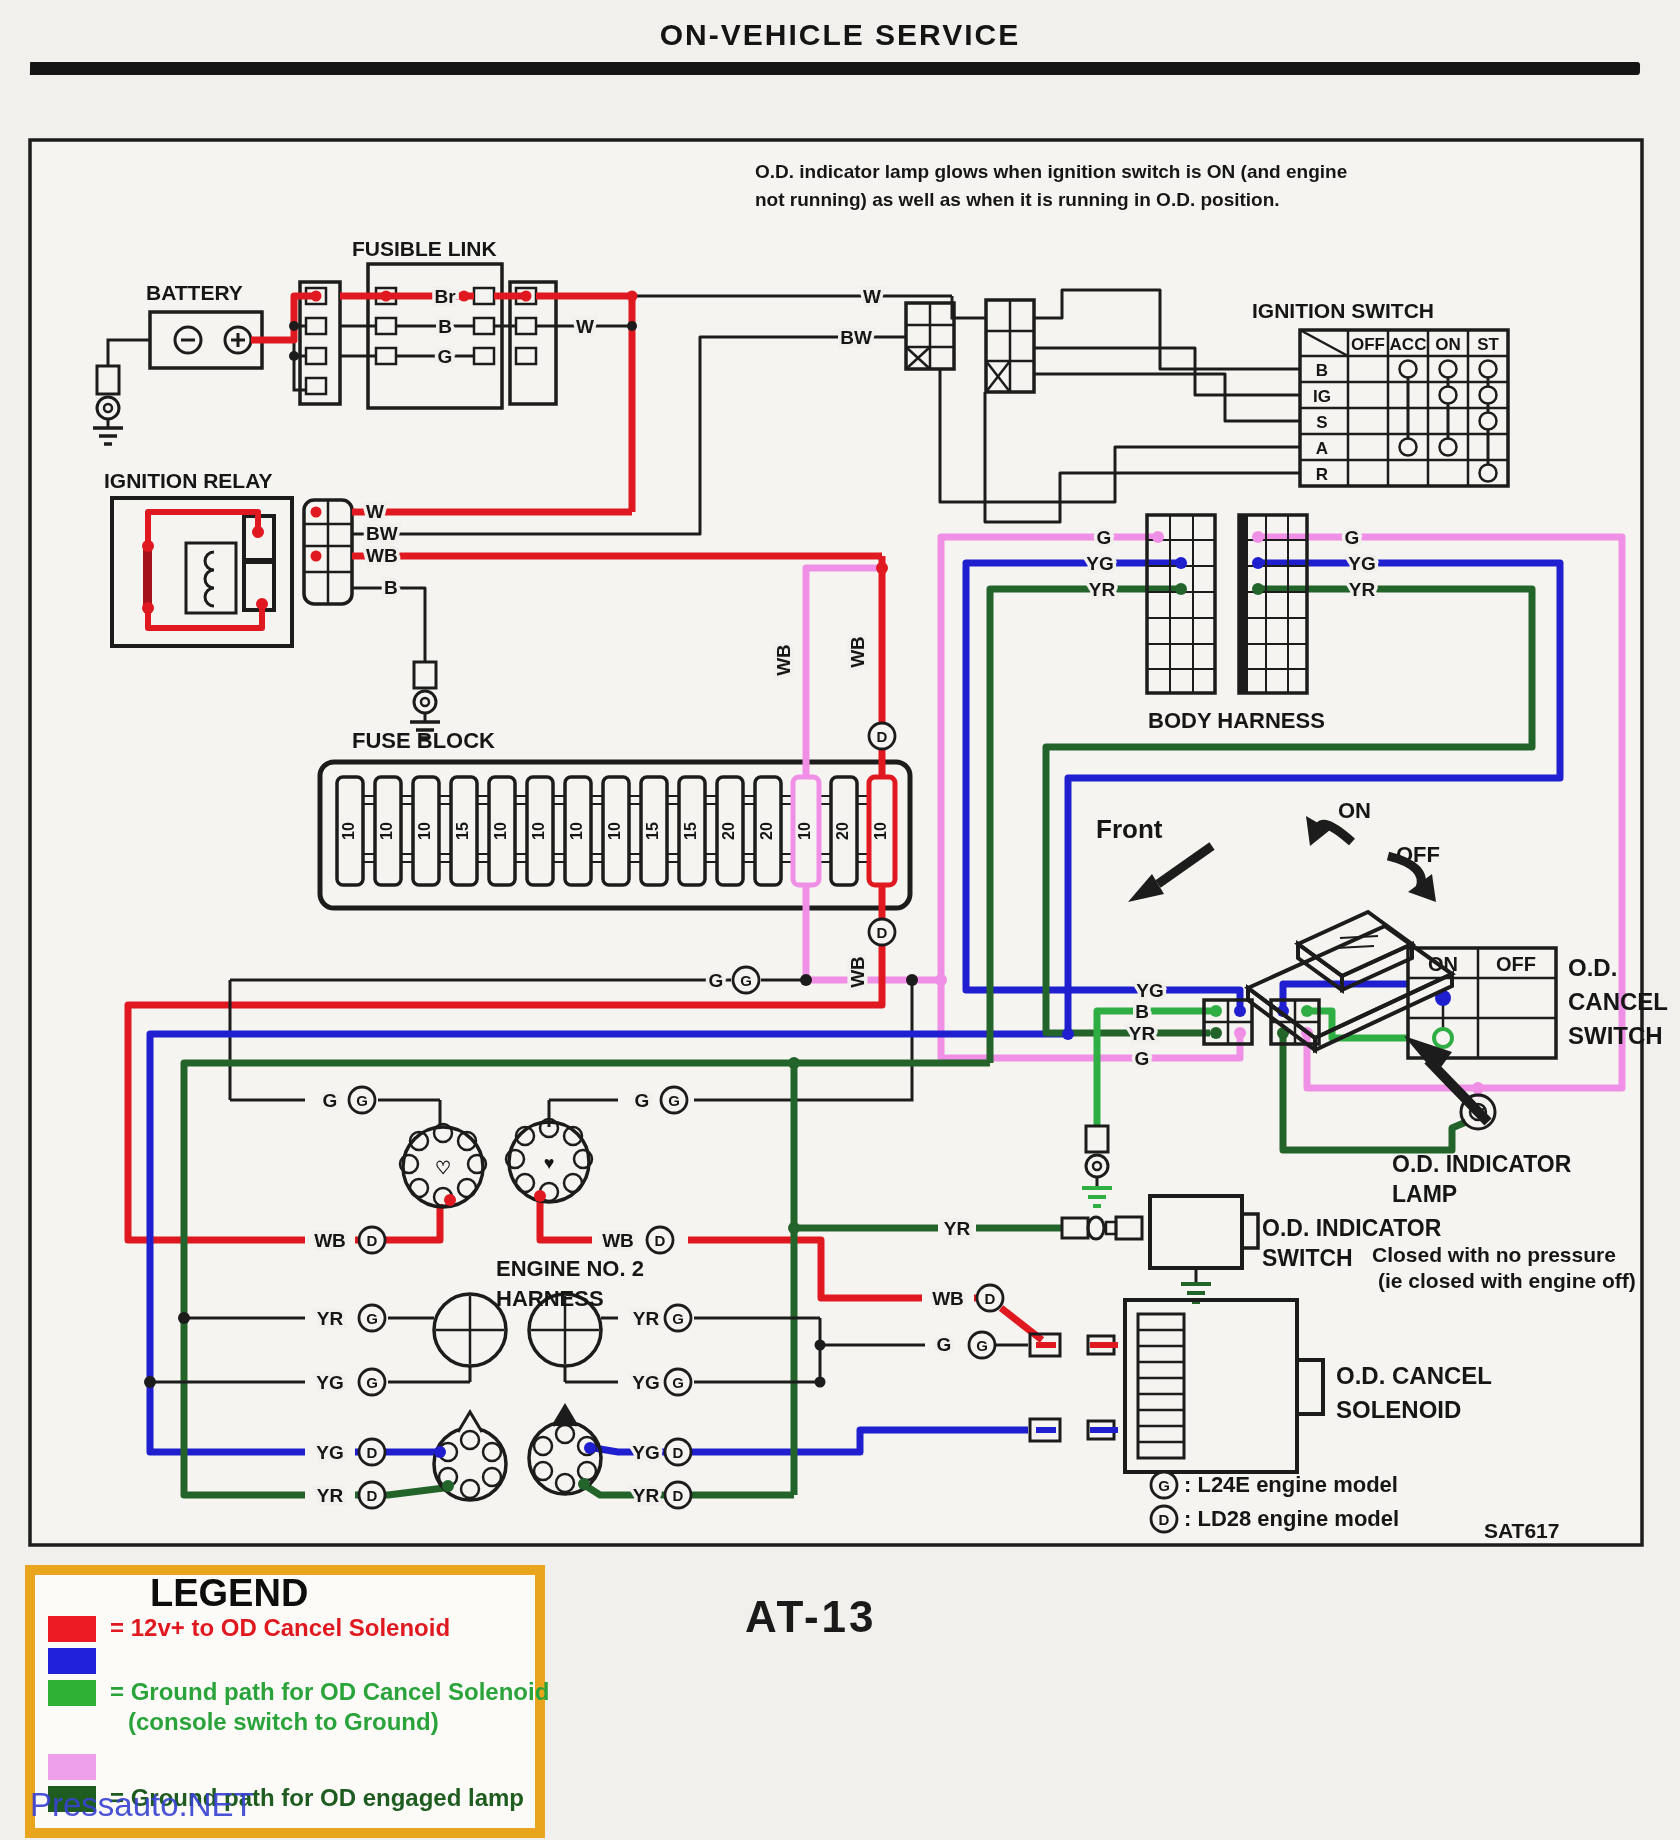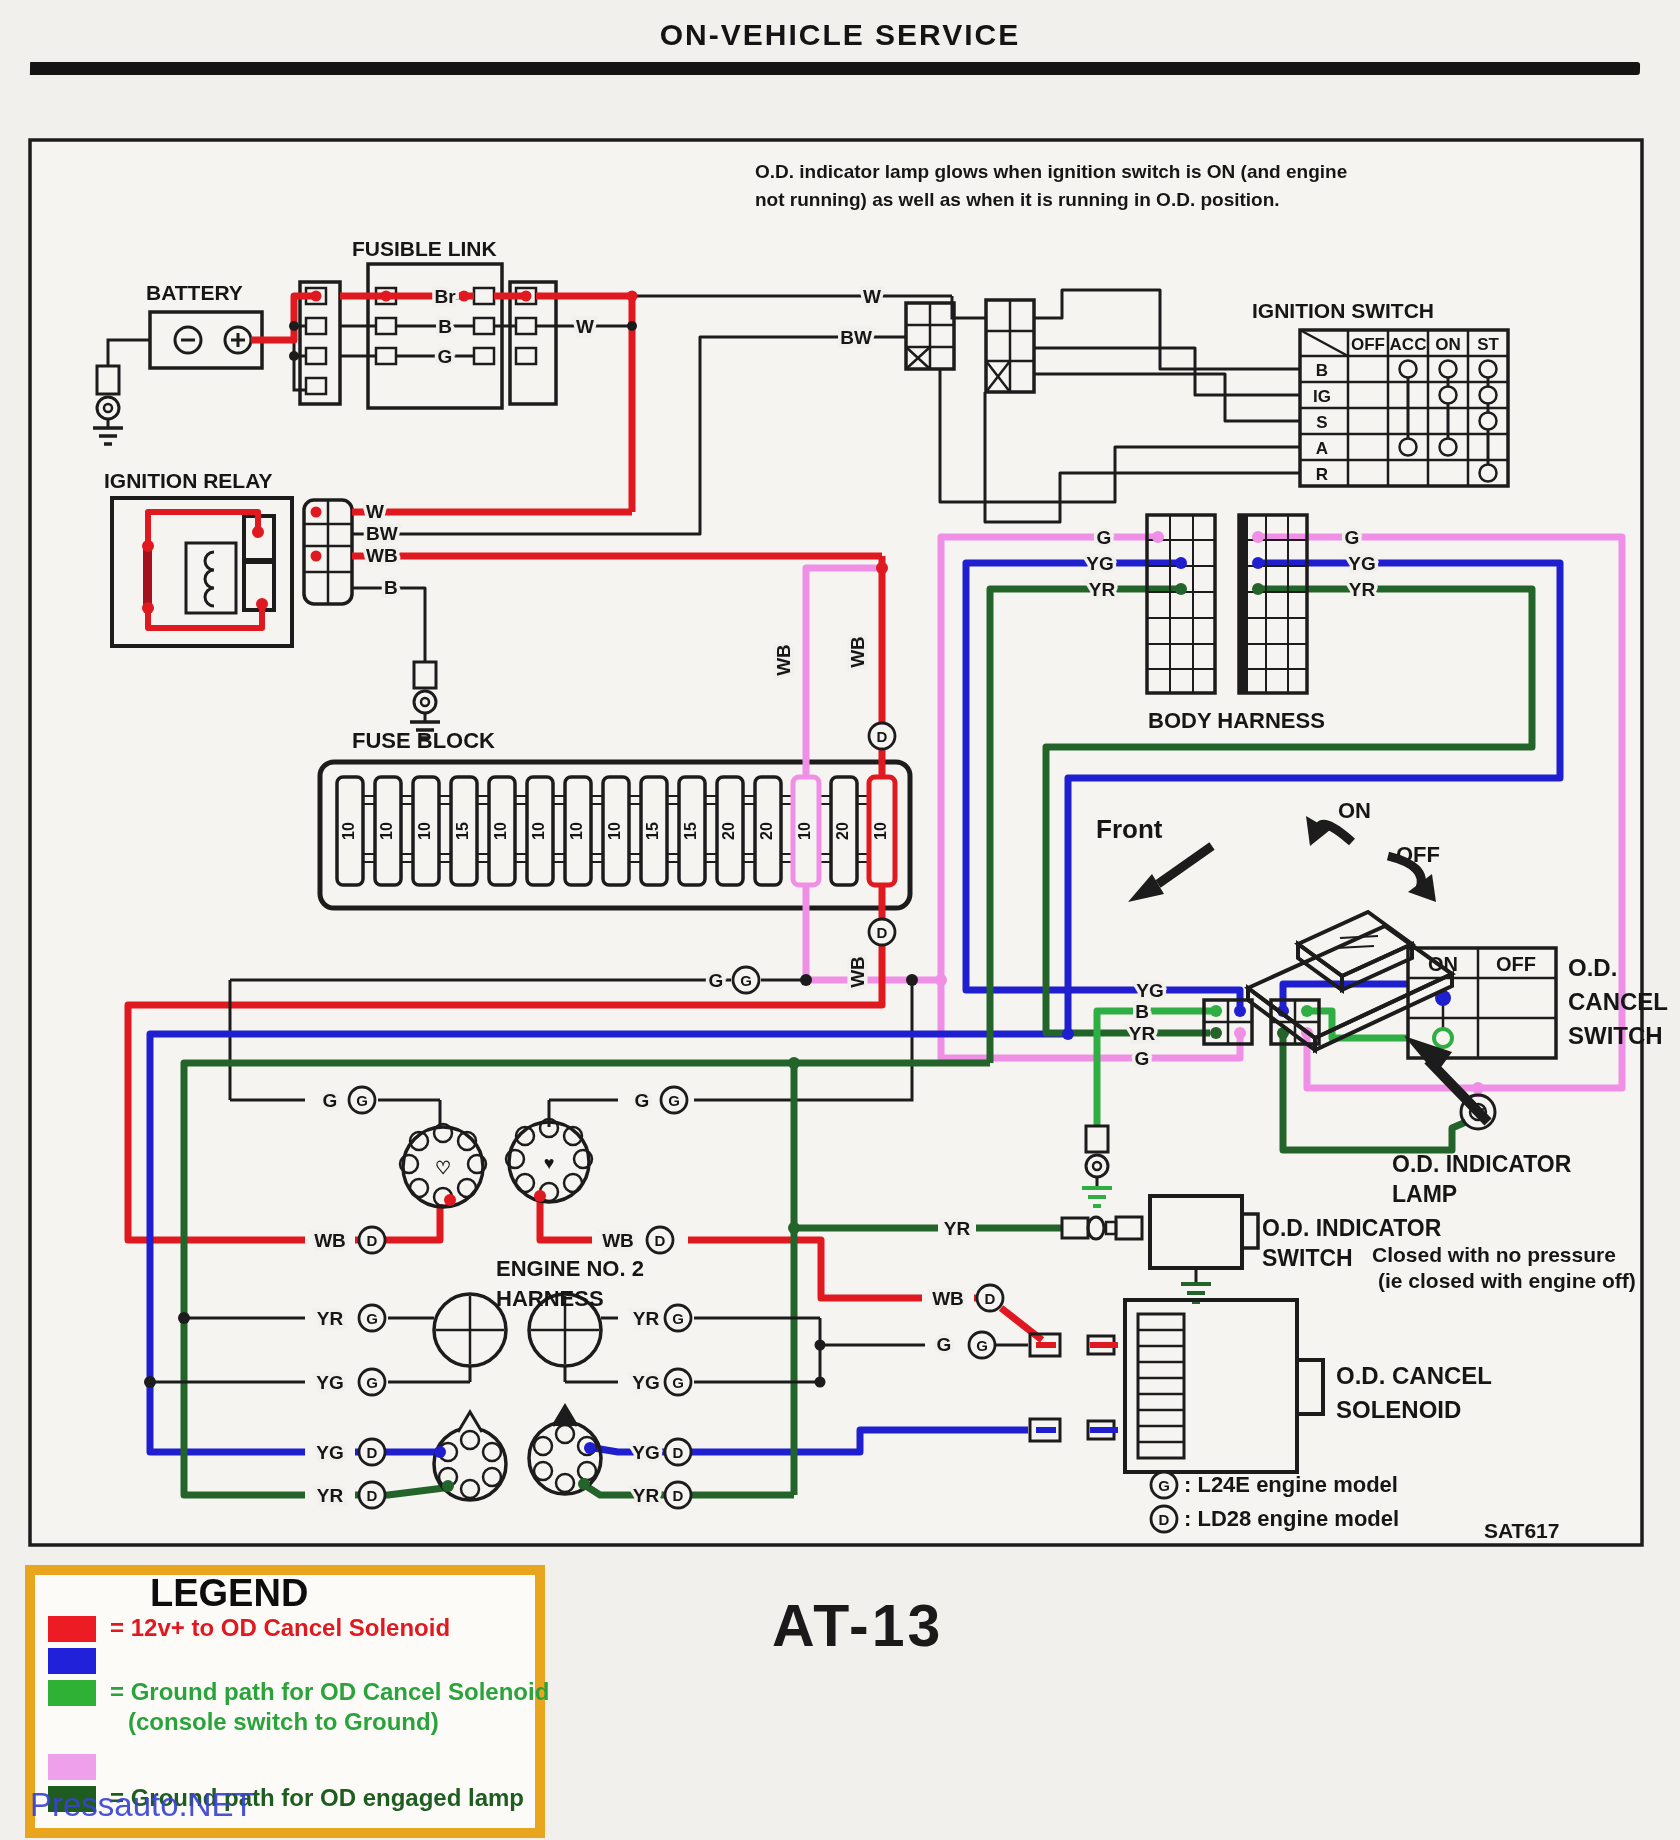--- a/index.html
+++ b/index.html
@@ -4,21 +4,21 @@
 <style>
   html,body{margin:0;padding:0;background:#e8e6e2;}
   #page{position:relative;width:1680px;height:1840px;background:#f2f0ec;overflow:hidden;
         font-family:"Liberation Sans",sans-serif;}
   .abs{position:absolute;}
   #main-title{left:0;top:18px;width:100%;text-align:center;font-size:30px;font-weight:bold;
               letter-spacing:2px;color:#141414;}
   #top-bar{left:30px;top:62px;width:1610px;height:13px;background:#141414;
            border-radius:0 3px 3px 0;transform:skewX(-1deg);}
   #heading{left:26px;top:88px;font-size:29px;font-weight:bold;letter-spacing:1px;color:#111;}
-  #at-code{left:745px;top:1592px;font-size:59px;font-weight:bold;letter-spacing:3px;color:#1a1a1a;margin-left:27px;}
+  #at-code{left:745px;top:1592px;font-size:44px;font-weight:bold;letter-spacing:3px;color:#1a1a1a;}
   svg text{font-family:"Liberation Sans",sans-serif;font-weight:bold;fill:#161616;}
   .wl{paint-order:stroke;stroke:#f2f0ec;stroke-width:7px;}
   
   #legend{left:25px;top:1565px;width:500px;height:253px;background:#fcfbf8;
           border:10px solid #e9a51e;}
   #legend-title{left:150px;top:1572px;font-size:38px;font-weight:bold;color:#0d0d0d;}
   .lg-row{position:absolute;font-size:24px;font-weight:bold;white-space:nowrap;}
   .lg-sw{position:absolute;width:48px;height:26px;}
   #watermark{left:30px;top:1786px;font-size:33px;font-weight:normal;color:#3a43d1;opacity:0.92;}
 </style>

